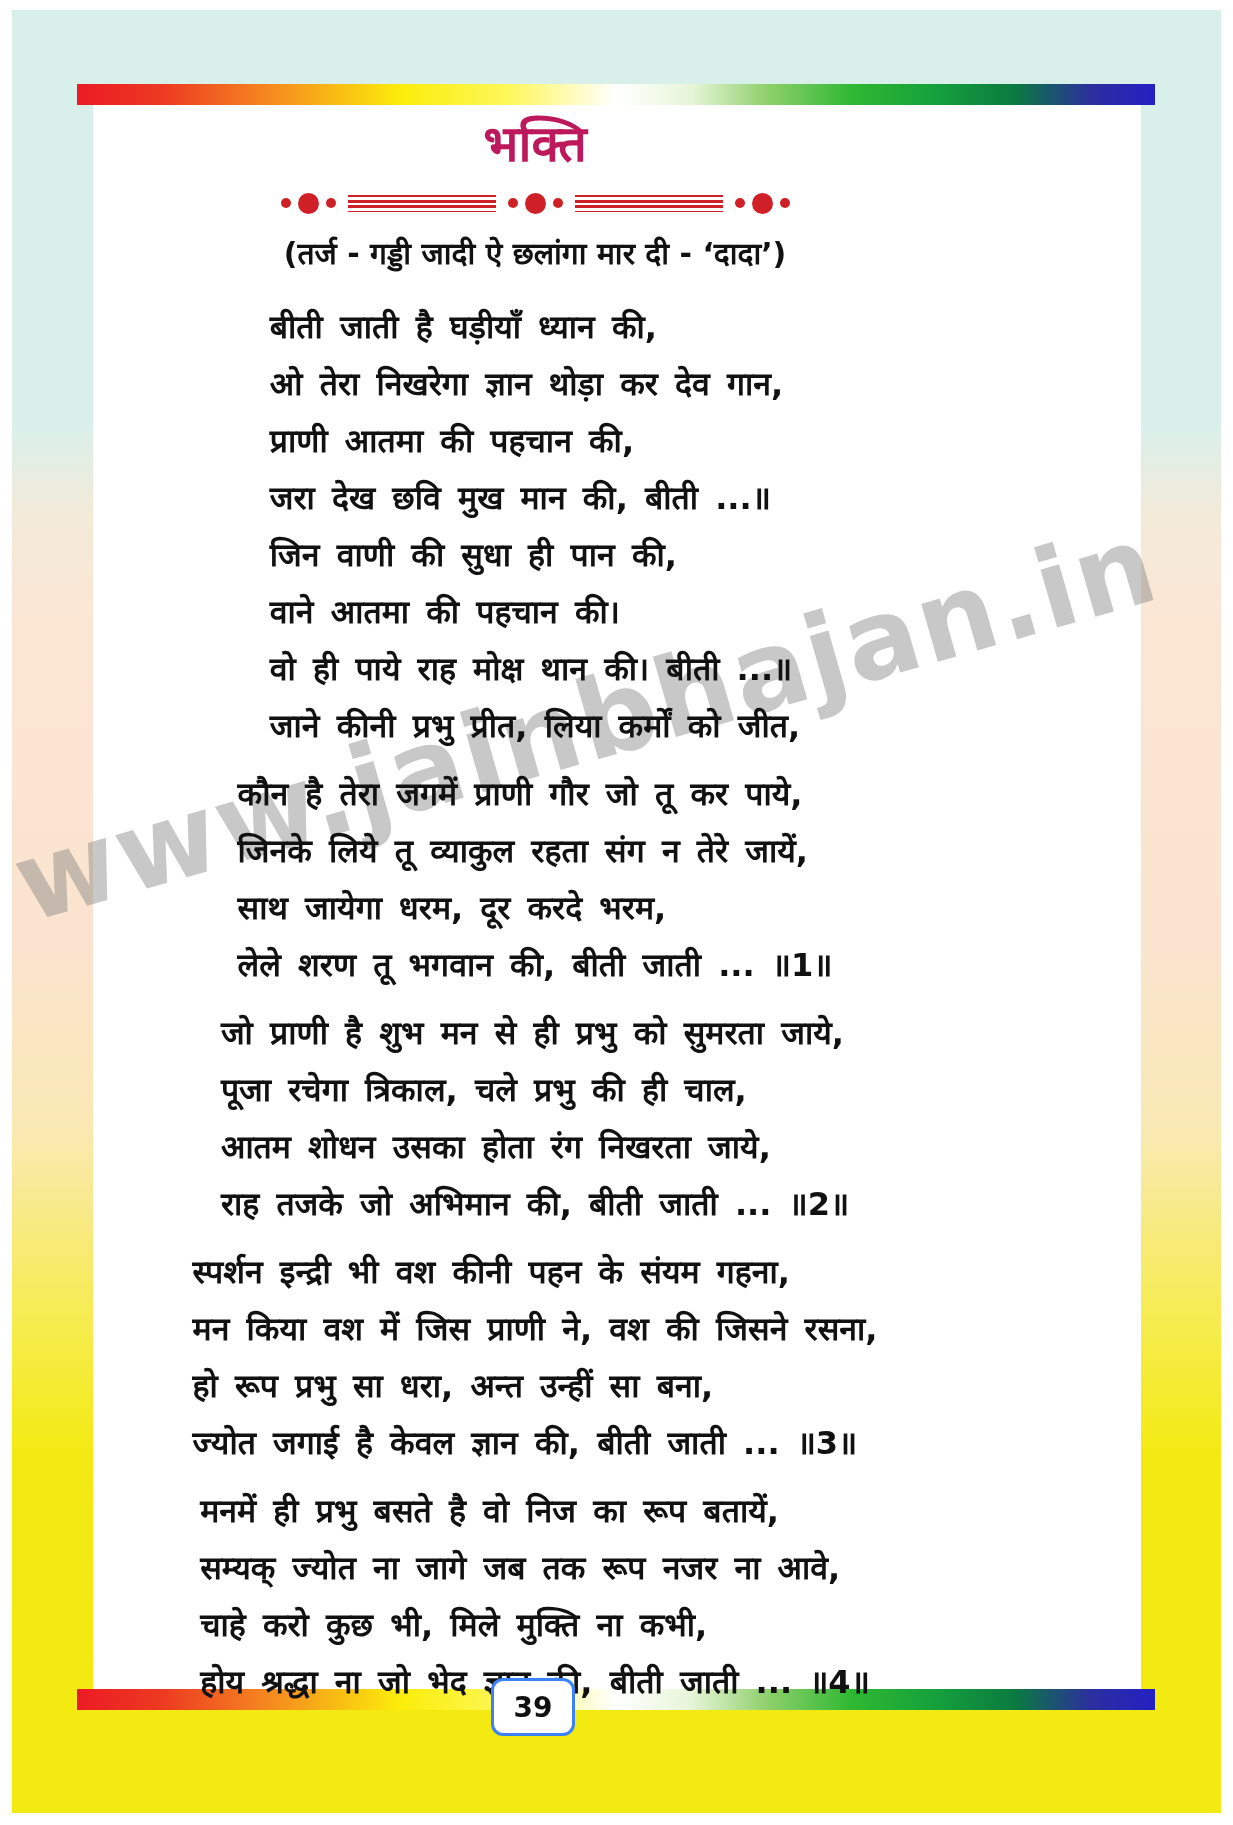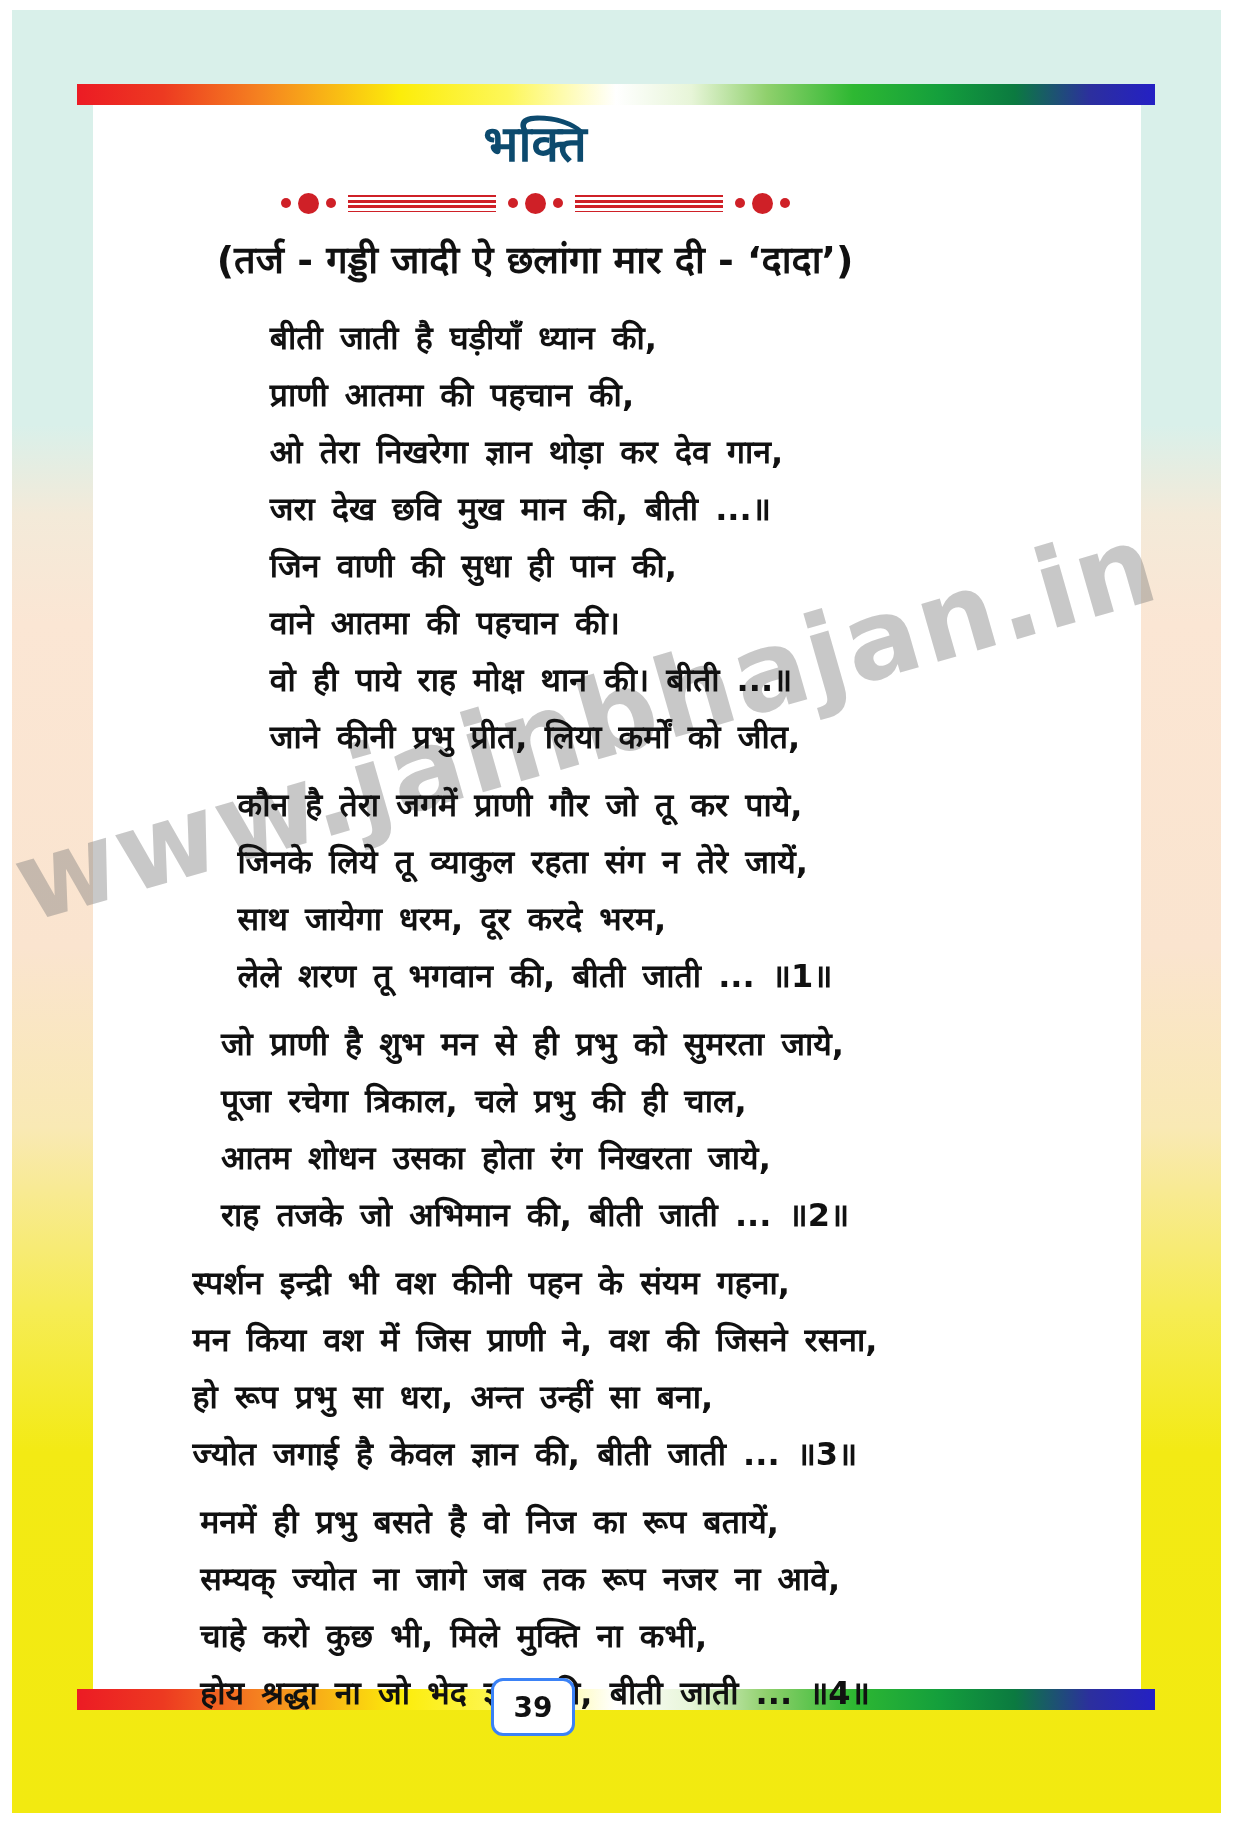--- a/index.html
+++ b/index.html
@@ -36,33 +36,33 @@
     font-size:110px;font-weight:bold;letter-spacing:2px;white-space:nowrap;
     color:rgba(125,125,125,0.42);
     transform:rotate(-16deg);transform-origin:left center;
   }
   
   .text-col{
     position:absolute;left:93px;top:106px;width:884px;z-index:4;
     display:flex;flex-direction:column;align-items:center;
   }
   .title{
-    font-size:50px;font-weight:bold;color:#0c4a6e;line-height:1.2;
+    font-size:50px;font-weight:bold;color:#be185d;line-height:1.2;
     margin:8px 0 10px 0;
   }
   .divider{display:flex;align-items:center;justify-content:center;gap:12px;height:26px;margin:6px 0 16px 0;}
   .dots{display:flex;align-items:center;gap:7px;}
   .dot{background:#cf2027;border-radius:50%;}
   .dot.s{width:10px;height:10px;}
   .dot.b{width:21px;height:21px;}
   .stripes{
     width:148px;height:17px;
     background:repeating-linear-gradient(180deg,#cf2027 0 2.5px,rgba(0,0,0,0) 2.5px 5.2px);
   }
-  .tune{font-size:38px;font-weight:bold;margin-bottom:26px;white-space:nowrap;}
+  .tune{font-size:30px;font-weight:bold;margin-bottom:26px;white-space:nowrap;}
   .stanza{display:flex;flex-direction:column;align-items:flex-start;margin-bottom:11px;}
   .line{font-size:32px;font-weight:bold;line-height:57px;word-spacing:6px;white-space:nowrap;}
   
   .pagenum{
     position:absolute;left:491px;top:1678px;width:84px;height:58px;z-index:5;
     background:#ffffff;border:3px solid #3b82f6;border-radius:12px;box-sizing:border-box;
     display:flex;align-items:center;justify-content:center;
     font-size:28px;font-weight:bold;color:#111;
   }
 </style>
@@ -97,22 +97,22 @@
         <span class="dot s"></span>
           <span class="dot b"></span>
           <span class="dot s"></span>
       </span>
     </div>
 
     <div class="tune">(तर्ज - गड्डी जादी ऐ छलांगा मार दी - ‘दादा’)</div>
 
     <div class="stanza">
       <div class="line">बीती जाती है घड़ीयाँ ध्यान की,</div>
+      <div class="line">ओ तेरा निखरेगा ज्ञान थोड़ा कर देव गान,</div>
       <div class="line">प्राणी आतमा की पहचान की,</div>
-      <div class="line">ओ तेरा निखरेगा ज्ञान थोड़ा कर देव गान,</div>
       <div class="line">जरा देख छवि मुख मान की, बीती ...॥</div>
       <div class="line">जिन वाणी की सुधा ही पान की,</div>
       <div class="line">वाने आतमा की पहचान की।</div>
       <div class="line">वो ही पाये राह मोक्ष थान की। बीती ...॥</div>
       <div class="line">जाने कीनी प्रभु प्रीत, लिया कर्मों को जीत,</div>
     </div>
 
     <div class="stanza">
       <div class="line">कौन है तेरा जगमें प्राणी गौर जो तू कर पाये,</div>
       <div class="line">जिनके लिये तू व्याकुल रहता संग न तेरे जायें,</div>

